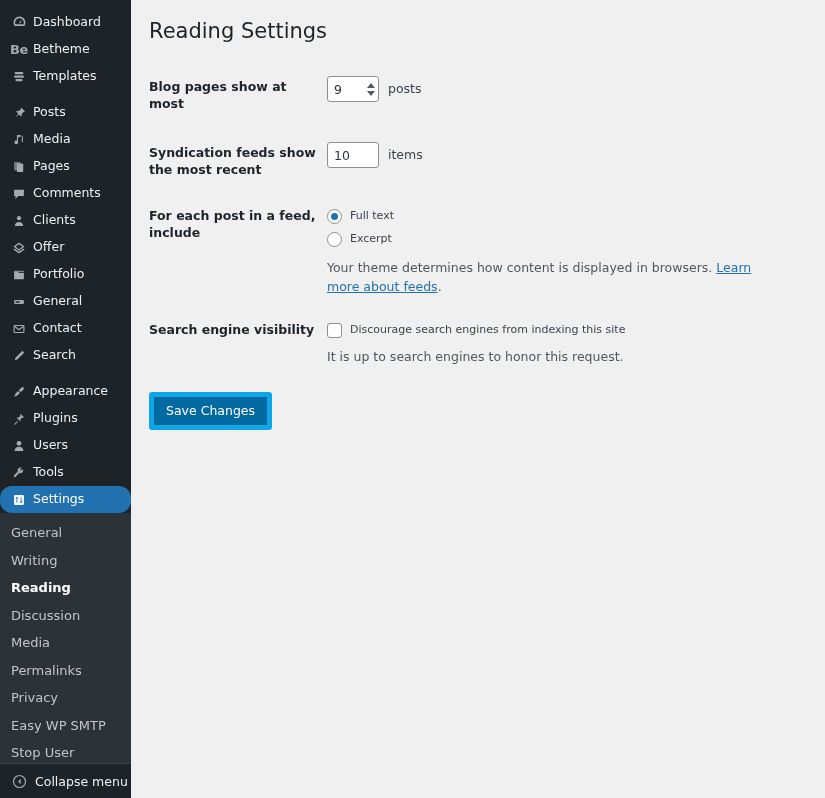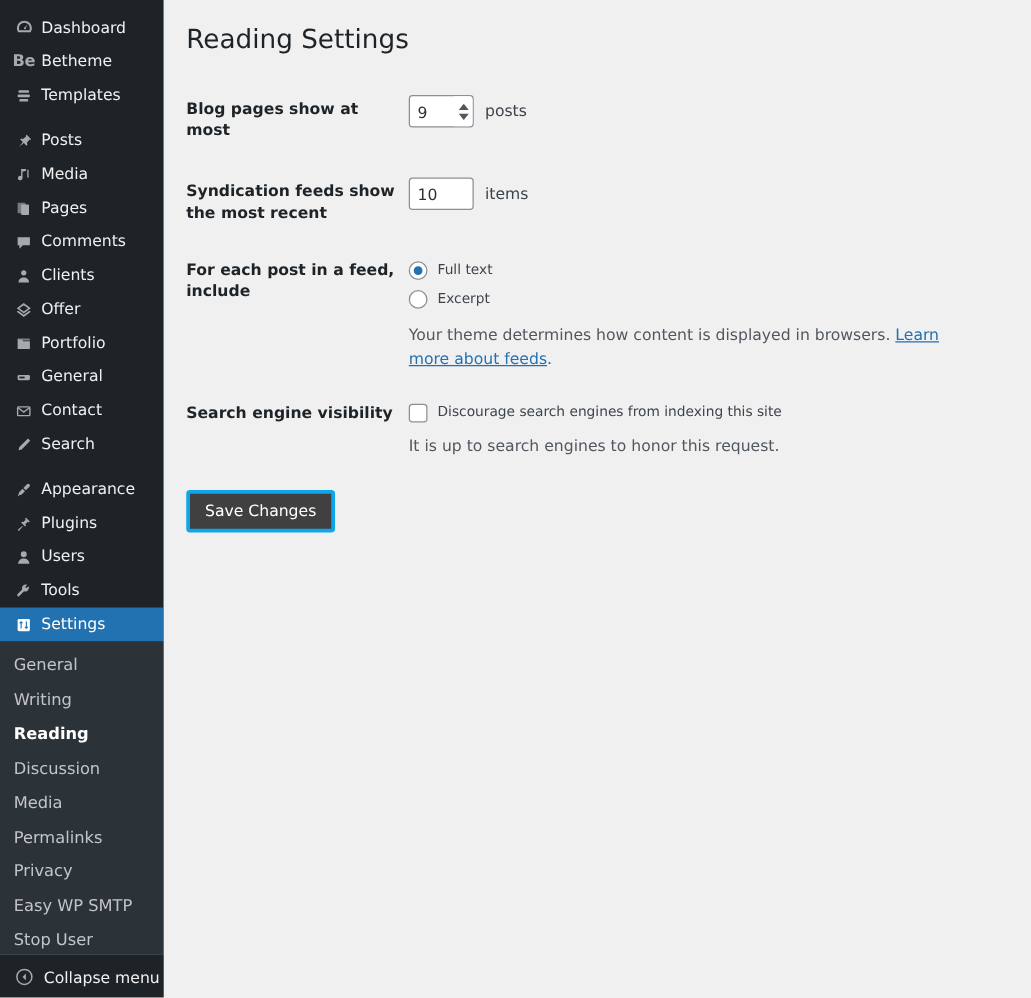--- a/index.html
+++ b/index.html
@@ -35,20 +35,21 @@
     display: inline-flex; align-items: center; justify-content: center;
     margin-right: 4px;
     color: #a7aaad;
   }
   .menu-item .mi-icon svg { display: block; }
   .menu-item .mi-label { line-height: 1; padding-bottom: 1px; }
   .menu-item.active {
     background: #2271b1;
     color: #fff;
     font-weight: normal;
+    border-radius: 12px;
   }
   .menu-item.active .mi-icon { color: #fff; }
   .menu-item.active::after {
     content: "";
     position: absolute;
     right: -8px; top: 50%;
     margin-top: -8px;
     border-style: solid;
     border-width: 8px 0 8px 8px;
     border-color: transparent transparent transparent #2271b1;
@@ -189,22 +190,22 @@
     color: #50575e;
     margin-top: 11px;
     line-height: 1.5;
   }
   .desc-tight { margin-top: 9px; }
   a.link { color: #2271b1; text-decoration: underline; }
 
   
   .submit-wrap { padding: 12px 0 0 0; }
   button.save {
-    background: #404040;
-    border: 3px solid #0ea5e9;
+    background: #0369a1;
+    border: 5px solid #0ea5e9;
     color: #fff;
     font-size: 12.5px;
     font-family: inherit;
     border-radius: 3px;
     padding: 6px 12px 7px 12px;
     cursor: pointer;
     line-height: 1.2;
   }
 </style>
 </head>

